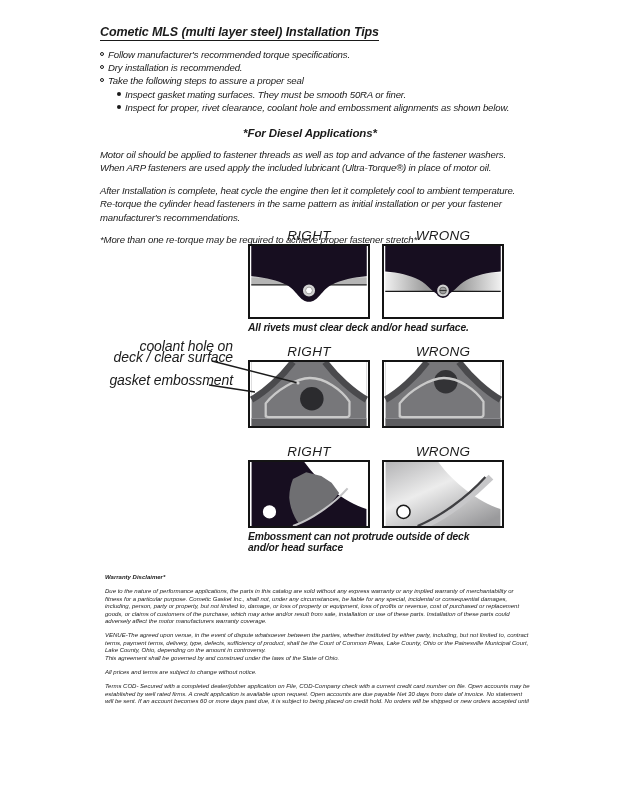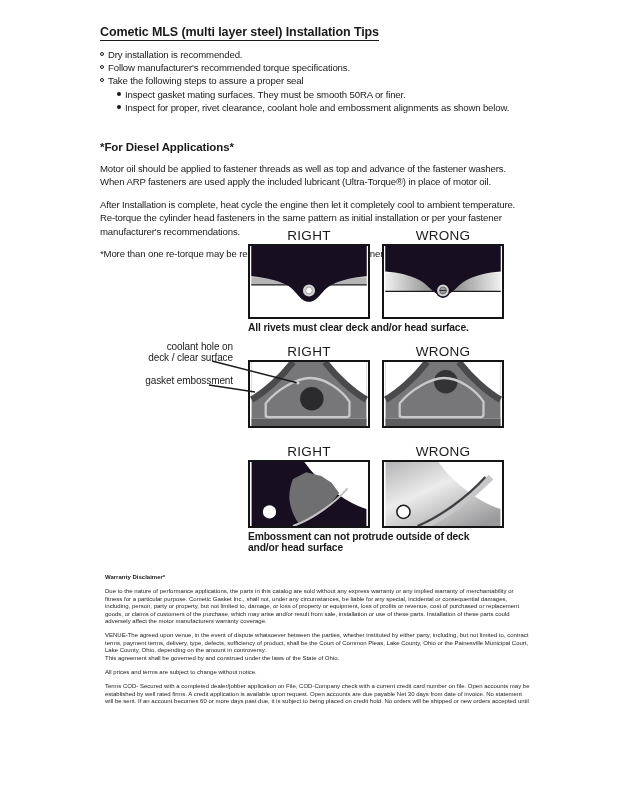--- a/index.html
+++ b/index.html
@@ -1,51 +1,51 @@
 <!DOCTYPE html>
 <html><head>
 <meta charset="utf-8">
 <style>
   * { margin:0; padding:0; box-sizing:border-box; }
   html,body { background:#ffffff; }
   body { font-family:"Liberation Sans", sans-serif; color:#1a1a1a; }
-  .doc { position:relative; width:618px; height:704px; background:#fff; overflow:hidden; }
+  .doc { position:relative; width:618px; height:704px; background:#fff; overflow:hidden;font-style:italic; }
 
   
   .head-block { position:absolute; left:100px; top:22px; width:420px; }
   .title { font-size:12.5px; font-weight:bold; letter-spacing:-0.1px;
            display:inline-block; border-bottom:1.6px solid #1a1a1a; padding-bottom:1px; }
   .bullets { margin-top:7px; font-size:9.6px; letter-spacing:-0.15px; line-height:13.2px; }
   .b-row { display:flex; align-items:flex-start; }
   .b-marker { flex:0 0 auto; width:4px; height:4px; border:1px solid #1a1a1a; border-radius:50%;
               margin:4px 4px 0 0; }
   .sb-row { display:flex; align-items:flex-start; padding-left:17px; }
   .sb-marker { flex:0 0 auto; width:4px; height:4px; background:#1a1a1a; border-radius:50%;
                margin:4px 4px 0 0; }
 
-  .diesel-heading { margin-top:27px; font-size:11.5px; font-weight:bold; letter-spacing:-0.1px; }
+  .diesel-heading { margin-top:13px; font-size:11.5px; font-weight:bold; letter-spacing:-0.1px;text-align:center; }
   .para { margin-top:9px; font-size:9.6px; letter-spacing:-0.15px; line-height:13.4px; width:416px; }
 
   
   .diagram-block { position:absolute; left:248px; top:228px; width:260px; }
   .rw-labels { display:flex; width:256px; }
   .rw-labels span { width:122px; text-align:center; font-size:13.5px; letter-spacing:0.3px; }
   .rw-labels span + span { margin-left:12px; }
   .img-row { display:flex; width:256px; margin-top:1px; }
   .dimg { width:122px; border:2px solid #141414; background:#fff; display:block; }
   .img-row .dimg + .dimg { margin-left:12px; }
   .caption { margin-top:3px; font-size:10.3px; font-weight:bold; letter-spacing:-0.15px; line-height:11.5px; }
   .caption.center { text-align:center; width:256px; }
   .caption.wrap { width:250px; }
   .gap-r2 { margin-top:10px; }
   .gap-r3 { margin-top:16px; }
 
   
   .side-labels { position:absolute; left:105px; top:341px; width:128px; text-align:right;
-                 font-size:10px; letter-spacing:-0.1px; line-height:11px; z-index:6; }
+                 font-size:14px; letter-spacing:-0.1px; line-height:11px; z-index:6; }
   .side-labels .lab2 { margin-top:12px; }
   .leader-svg { position:absolute; left:105px; top:340px; width:200px; height:60px; z-index:5; }
 
   
   .legal { position:absolute; left:105px; top:574px; width:426px; font-size:6px;
            line-height:7.4px; letter-spacing:0; color:#222; }
   .legal .lg-head { font-weight:bold; }
   .legal p { margin-top:7px; }
   .legal p.no-gap { margin-top:0; }
 
@@ -56,25 +56,25 @@
 <body>
 
 <div class="doc">
 
   <div class="head-block">
     <div class="title">Cometic MLS (multi layer steel) Installation Tips</div>
 
     <div class="bullets">
       <div class="b-row">
         <span class="b-marker"></span>
-        <span>Dry installation is recommended.</span>
+        <span>Follow manufacturer's recommended torque specifications.</span>
       </div>
       <div class="b-row">
         <span class="b-marker"></span>
-        <span>Follow manufacturer's recommended torque specifications.</span>
+        <span>Dry installation is recommended.</span>
       </div>
       <div class="b-row">
         <span class="b-marker"></span>
         <span>Take the following steps to assure a proper seal</span>
       </div>
       <div class="sb-row">
         <span class="sb-marker"></span>
         <span>Inspect gasket mating surfaces.  They must be smooth 50RA or finer.</span>
       </div>
       <div class="sb-row">

